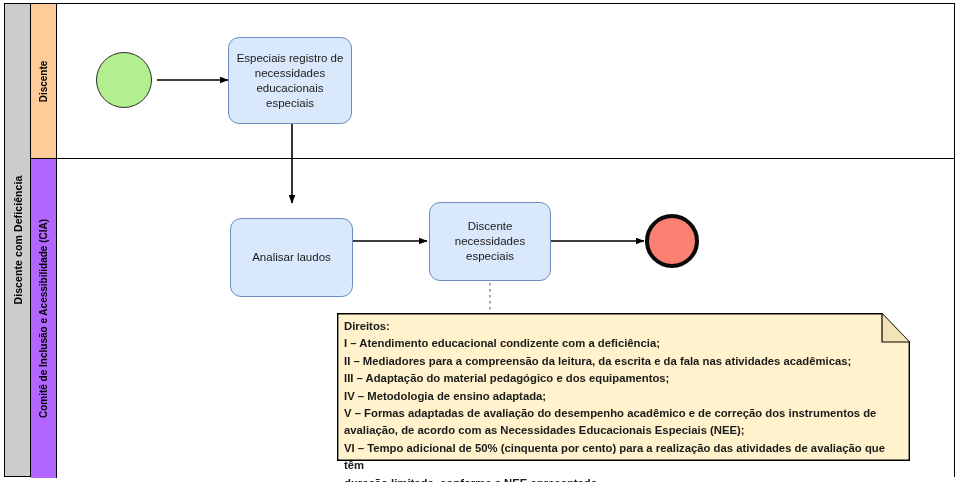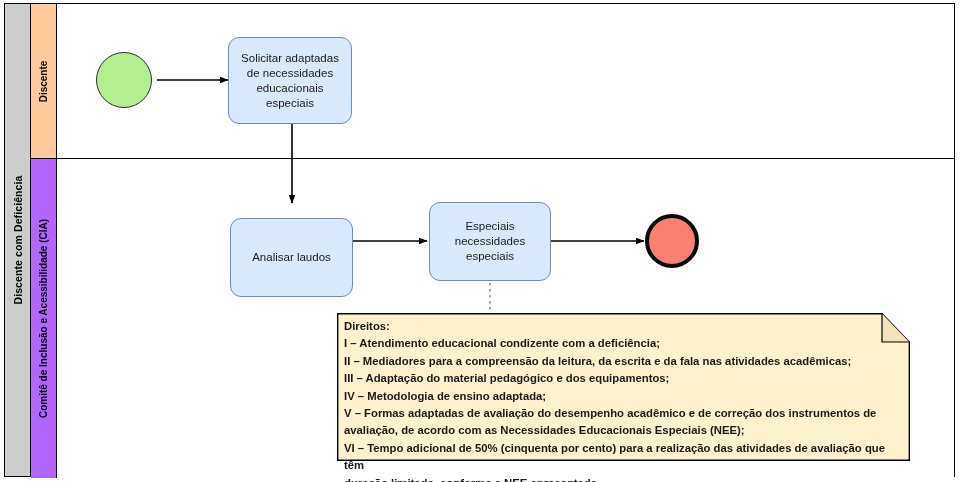--- a/index.html
+++ b/index.html
@@ -209,25 +209,25 @@
 
     <line x1="551" y1="241" x2="644" y2="241" stroke="#000000" stroke-width="1.6" marker-end="url(#arrowhead)"></line>
 
     <line x1="490" y1="283" x2="490" y2="313" stroke="#808080" stroke-width="1.4" stroke-dasharray="2.5 3.5"></line>
   </svg>
 
   <div class="event event-start" style="left:96px; top:52px; width:56px; height:56px;"></div>
 
   <div class="event event-end" style="left:645px; top:214px; width:54px; height:54px; background:#fa8072;"></div>
 
-  <div class="task" style="left:228px; top:37px; width:124px; height:87px;">Solicitar adaptadas de necessidades educacionais especiais</div>
+  <div class="task" style="left:228px; top:37px; width:124px; height:87px;">Especiais registro de necessidades educacionais especiais</div>
 
   <div class="task" style="left:230px; top:218px; width:123px; height:79px;">Analisar laudos</div>
 
-  <div class="task" style="left:429px; top:202px; width:122px; height:79px;">Especiais necessidades especiais</div>
+  <div class="task" style="left:429px; top:202px; width:122px; height:79px;">Discente necessidades especiais</div>
 
   <div class="note" style="left:337px; top:313px; width:573px; height:148px;">
     <svg class="note-shape" viewBox="0 0 573 148" preserveAspectRatio="none" xmlns="http://www.w3.org/2000/svg">
       <path d="M0.7,0.7 L545,0.7 L572.3,29 L572.3,147.3 L0.7,147.3 Z" fill="#fff2cc" stroke="#000000" stroke-width="1.4" stroke-linejoin="miter"></path>
       <path d="M545,0.7 L545,29 L572.3,29" fill="#f2e3b8" stroke="#000000" stroke-width="1.2"></path>
     </svg>
     <div class="note-text">Direitos:
 I – Atendimento educacional condizente com a deficiência;
 II – Mediadores para a compreensão da leitura, da escrita e da fala nas atividades acadêmicas;
 III – Adaptação do material pedagógico e dos equipamentos;

